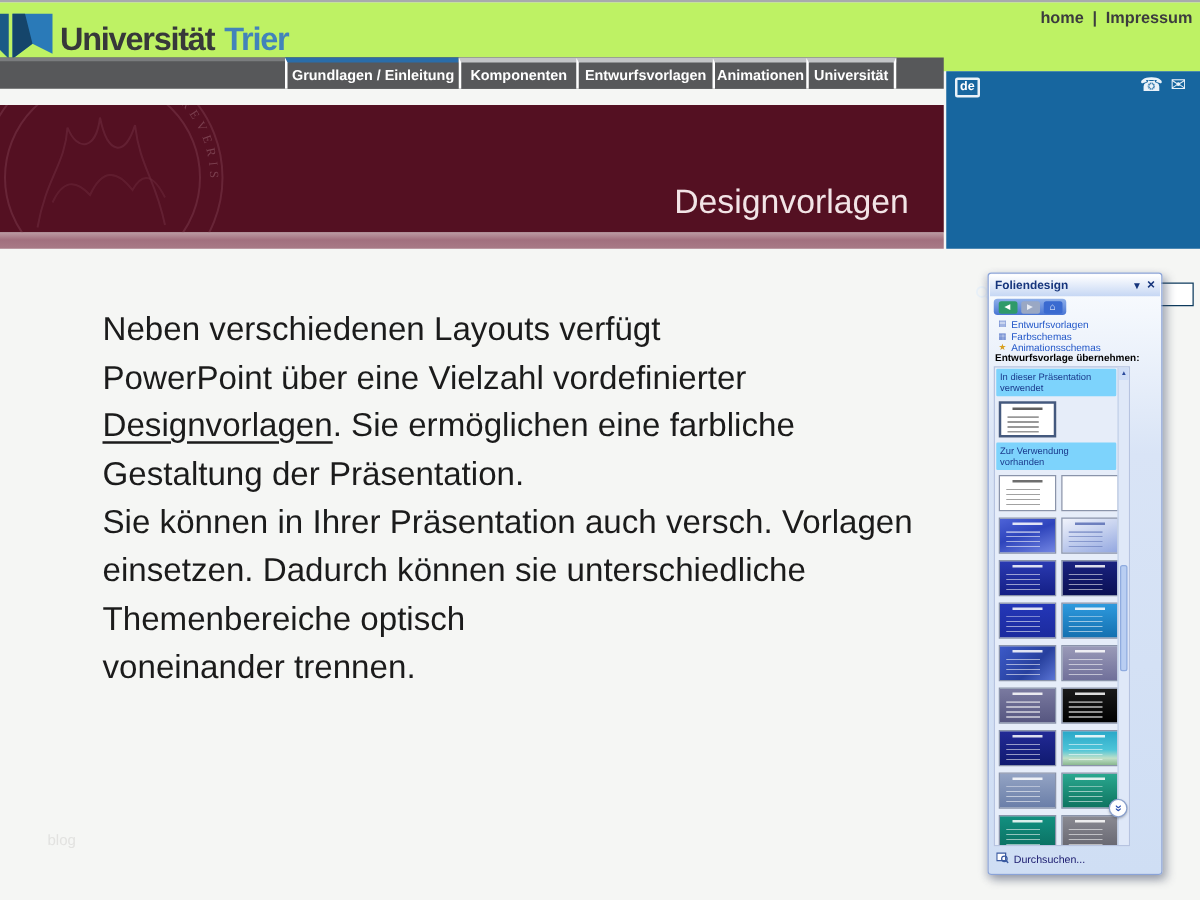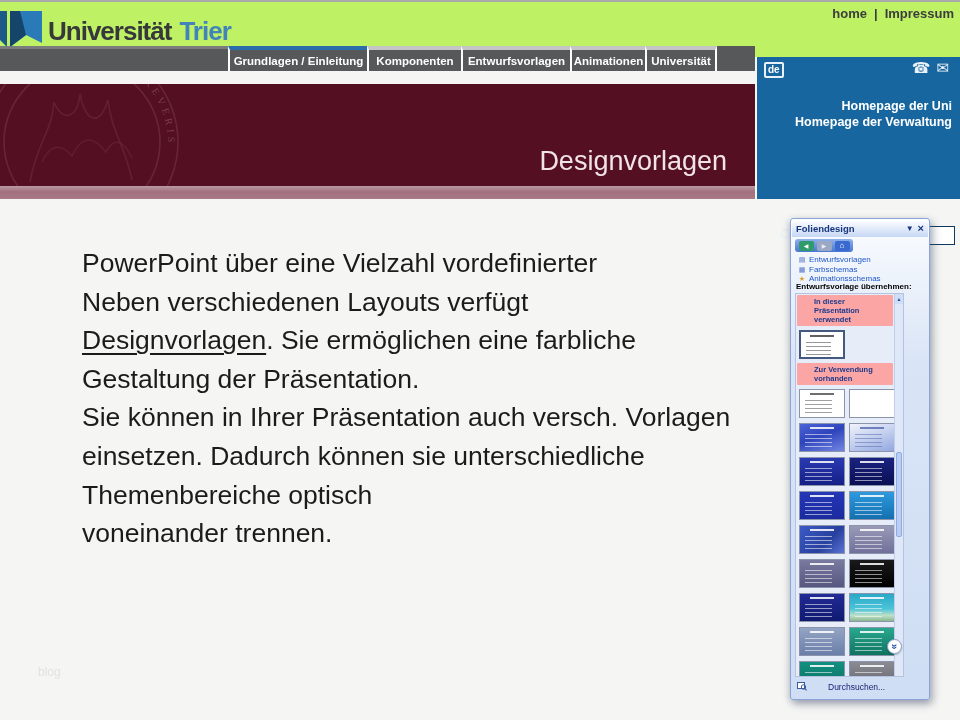--- a/index.html
+++ b/index.html
@@ -73,39 +73,39 @@
   .pane-links { position:absolute; left:7px; top:36px; font-size:8px; color:#2156c8; line-height:9.5px; }
   .pane-link { display:flex; align-items:center; gap:3px; cursor:pointer; white-space:nowrap; }
   .pl-icon { font-size:7px; color:#5b79c9; width:8px; text-align:center; }
   .pl-icon.star { color:#d8a020; }
 
   .apply-heading { position:absolute; left:5px; top:63px; font-size:8px; font-weight:bold; color:#000; white-space:nowrap; }
 
   .pane-list { position:absolute; left:4px; top:74px; width:109px; height:384px; background:#e6edf9;
                border:1px solid #b6c3e0; overflow:hidden; }
   .list-inner { position:absolute; left:0; top:0; right:9px; bottom:0; }
-  .sec-header { background:#fca5a5; color:#1a3a8c; font-weight:bold; font-size:7.5px; line-height:9px; padding:2px 17px; margin:1px; border-radius:1px; }
+  .sec-header { background:#7dd3fc; color:#1a3a8c; font-weight:normal; font-size:7.5px; line-height:9px; padding:2px 3px; margin:1px; border-radius:1px; }
   .thumb-grid { display:grid; grid-template-columns:46px 46px; gap:5px 4px; padding:3px 1px 3px 3px; }
   .thumb { position:relative; width:46px; height:29px; border:1px solid #8a94aa; cursor:pointer; overflow:hidden; }
   .thumb.selected { border:2px solid #44597e; }
   .thumb i { display:block; position:absolute; }
   .t-title { left:22%; right:22%; top:12%; height:2px; background:currentColor; opacity:.85; }
   .t-lines { left:12%; right:28%; top:38%; height:52%;
              background:repeating-linear-gradient(to bottom, currentColor 0 1px, transparent 1px 4px); opacity:.55; }
 
   .scrollbar { position:absolute; top:0; right:0; bottom:0; width:9px; background:#dfe8f8; border-left:1px solid #c2cfe8; }
   .scroll-up { height:10px; background:#cfdef7; color:#2a4a9c; font-size:5px; text-align:center; line-height:10px; cursor:pointer; }
   .scroll-thumb { position:absolute; left:1px; right:1px; top:158px; height:85px; background:#b9cef2;
                   border:1px solid #8fabdf; border-radius:2px; cursor:grab; }
   .scroll-circle { position:absolute; left:96px; top:420px; width:15px; height:15px; border-radius:50%;
                    background:#fff; border:1px solid #8aa0cc; color:#2a50b0; cursor:pointer;
                    box-shadow:0 1px 2px rgba(0,0,0,.25); }
   .scroll-circle span { position:absolute; left:3.5px; top:1px; font-size:10px; font-weight:bold; display:inline-block; transform:rotate(90deg); }
 
-  .browse-row { position:absolute; left:6px; bottom:6px; display:flex; align-items:center; gap:21px;
+  .browse-row { position:absolute; left:6px; bottom:6px; display:flex; align-items:center; gap:4px;
                 font-size:8.5px; color:#1a1a6e; cursor:pointer; }
 </style>
 </head>
 <body>
 
 <div class="screen">
 
   <div class="top-hairline"></div>
 
   <div class="header">
@@ -155,38 +155,34 @@
     </svg>
     <div class="banner-title">Designvorlagen</div>
   </div>
   <div class="banner-strip"></div>
 
   <div class="side-panel">
     <div class="lang-badge">de</div>
     <div class="panel-icons">
       <span>☎</span><span>✉</span>
     </div>
-    <div class="panel-links">
-      <div>Homepage der Uni</div>
-      <div>Homepage der Verwaltung</div>
-    </div>
     <div class="search-row">
       <span class="search-icon">
         <svg width="14" height="14" viewBox="0 0 14 14">
           <circle cx="5.5" cy="5.5" r="4" fill="none" stroke="#e9f1f8" stroke-width="1.6"></circle>
           <line x1="8.8" y1="8.8" x2="13" y2="13" stroke="#e9f1f8" stroke-width="1.8"></line>
         </svg>
       </span>
       <input class="search-input" type="text" value="Suchen" style="">
     </div>
   </div>
 
   <div class="text-block">
+    <div>Neben verschiedenen Layouts verfügt</div>
     <div>PowerPoint über eine Vielzahl vordefinierter</div>
-    <div>Neben verschiedenen Layouts verfügt</div>
     <div><span class="uline">Designvorlagen</span><span>. Sie ermöglichen eine farbliche</span></div>
     <div>Gestaltung der Präsentation.</div>
     <div>Sie können in Ihrer Präsentation auch versch. Vorlagen</div>
     <div>einsetzen. Dadurch können sie unterschiedliche</div>
     <div>Themenbereiche optisch</div>
     <div>voneinander trennen.</div>
   </div>
 
   <div class="watermark">blog</div>
 

